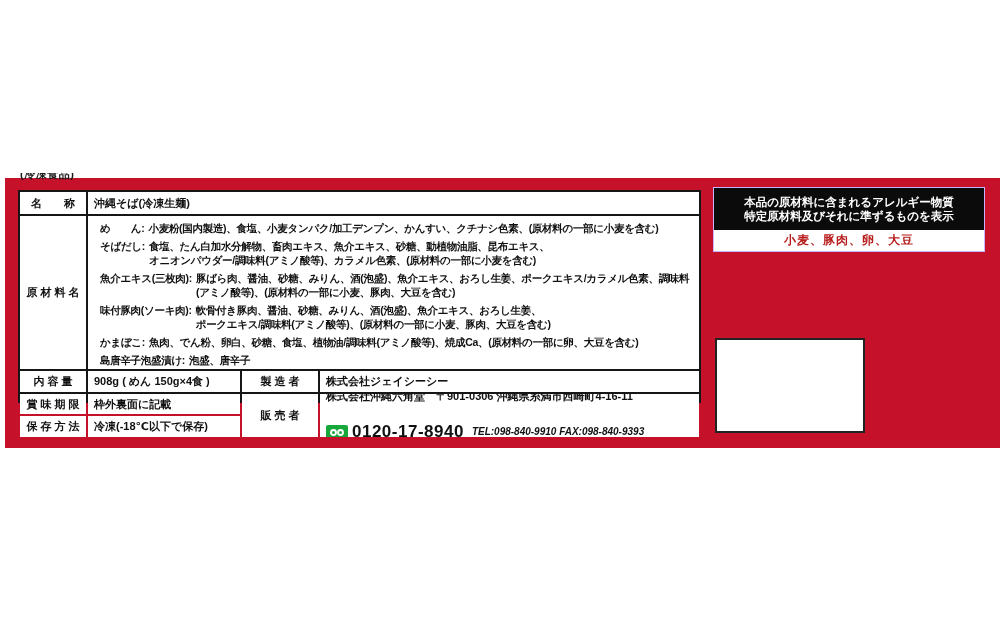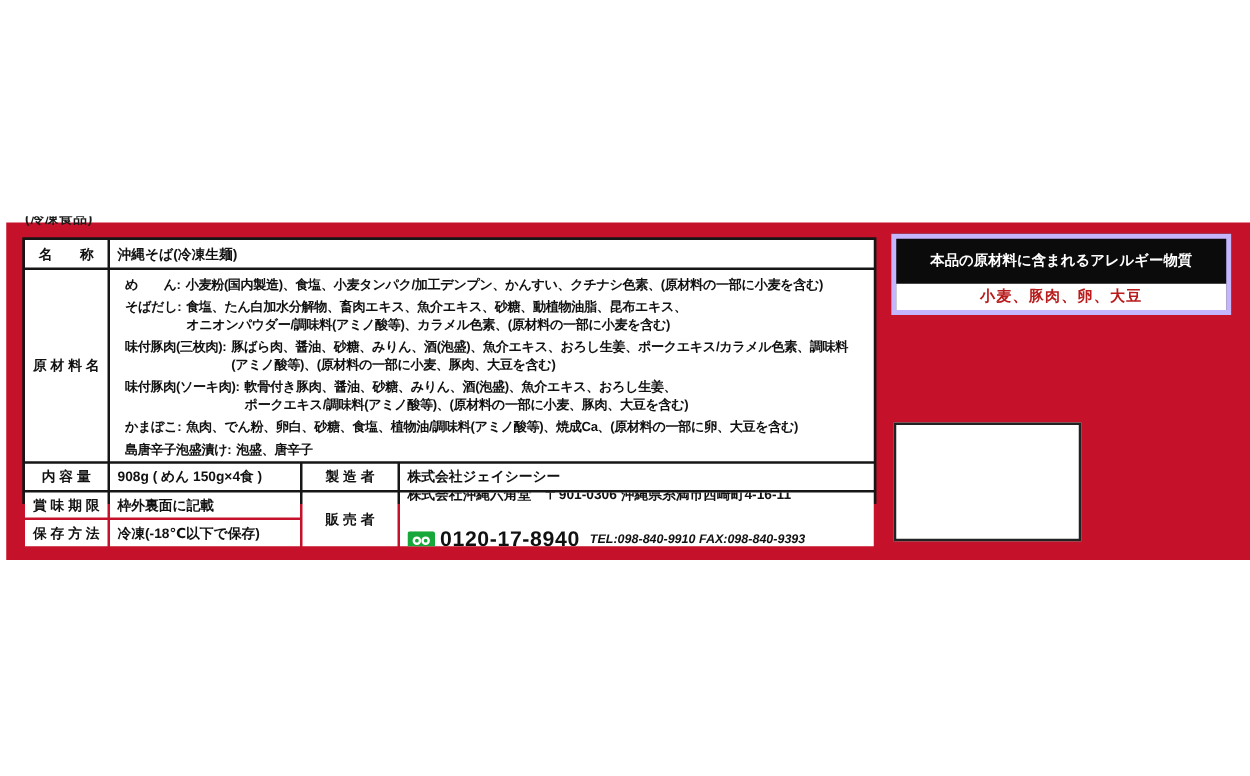--- a/index.html
+++ b/index.html
@@ -43,21 +43,21 @@
   .ing-text{white-space:pre-line;}
   
   .seller-line1{font-size:11px;font-weight:bold;white-space:nowrap;line-height:15px;}
   .seller-line2{display:flex;align-items:center;line-height:20px;margin-top:18px;text-align:right;}
   .freedial-icon{width:22px;height:15px;margin-right:4px;flex:none;}
   .seller-phone{font-size:17px;font-weight:bold;letter-spacing:.5px;margin-right:8px;white-space:nowrap;}
   .seller-telfax{font-size:10px;font-weight:bold;white-space:nowrap;font-style:italic;}
   
   .allergy-box{
     position:absolute;left:713px;top:187px;width:272px;height:65px;box-sizing:border-box;
-    background:#0b0b0b;border:4px solid #c4b5fd;display:flex;flex-direction:column;
+    background:#0b0b0b;border:1px solid #c4b5fd;display:flex;flex-direction:column;
   }
   .allergy-head{flex:1;display:flex;flex-direction:column;align-items:center;justify-content:center;}
   .allergy-head div{color:#ffffff;font-size:11.5px;font-weight:bold;line-height:14.5px;white-space:nowrap;}
   .allergy-value{
     height:21px;background:#ffffff;display:flex;align-items:center;justify-content:center;
     font-size:12px;font-weight:bold;color:#b91c1c;letter-spacing:1px;white-space:nowrap;
   }
   
   .blank-box{
     position:absolute;left:715px;top:338px;width:150px;height:95px;box-sizing:border-box;
@@ -85,21 +85,21 @@
     <span class="ing-text">小麦粉(国内製造)、食塩、小麦タンパク/加工デンプン、かんすい、クチナシ色素、(原材料の一部に小麦を含む)</span>
   </div>
 
   <div class="ing-entry">
     <span class="ing-label">そばだし:</span>
     <span class="ing-text">食塩、たん白加水分解物、畜肉エキス、魚介エキス、砂糖、動植物油脂、昆布エキス、
 オニオンパウダー/調味料(アミノ酸等)、カラメル色素、(原材料の一部に小麦を含む)</span>
   </div>
 
   <div class="ing-entry">
-    <span class="ing-label">味付豚肉(三枚肉):</span>
+    <span class="ing-label">魚介エキス(三枚肉):</span>
     <span class="ing-text">豚ばら肉、醤油、砂糖、みりん、酒(泡盛)、魚介エキス、おろし生姜、ポークエキス/カラメル色素、調味料
 (アミノ酸等)、(原材料の一部に小麦、豚肉、大豆を含む)</span>
   </div>
 
   <div class="ing-entry">
     <span class="ing-label">味付豚肉(ソーキ肉):</span>
     <span class="ing-text">軟骨付き豚肉、醤油、砂糖、みりん、酒(泡盛)、魚介エキス、おろし生姜、
 ポークエキス/調味料(アミノ酸等)、(原材料の一部に小麦、豚肉、大豆を含む)</span>
   </div>
 
@@ -139,19 +139,20 @@
       </div>
     </div>
 
     <div class="cell label c-sto-l">保 存 方 法</div>
     <div class="cell value c-sto-v">冷凍(-18℃以下で保存)</div>
   </div>
 
   <div class="allergy-box">
     <div class="allergy-head">
       <div>本品の原材料に含まれるアレルギー物質</div>
+      <div>特定原材料及びそれに準ずるものを表示</div>
     </div>
     <div class="allergy-value">小麦、豚肉、卵、大豆</div>
   </div>
 
   <div class="blank-box"></div>
 
 </div>
 
 </body></html>

